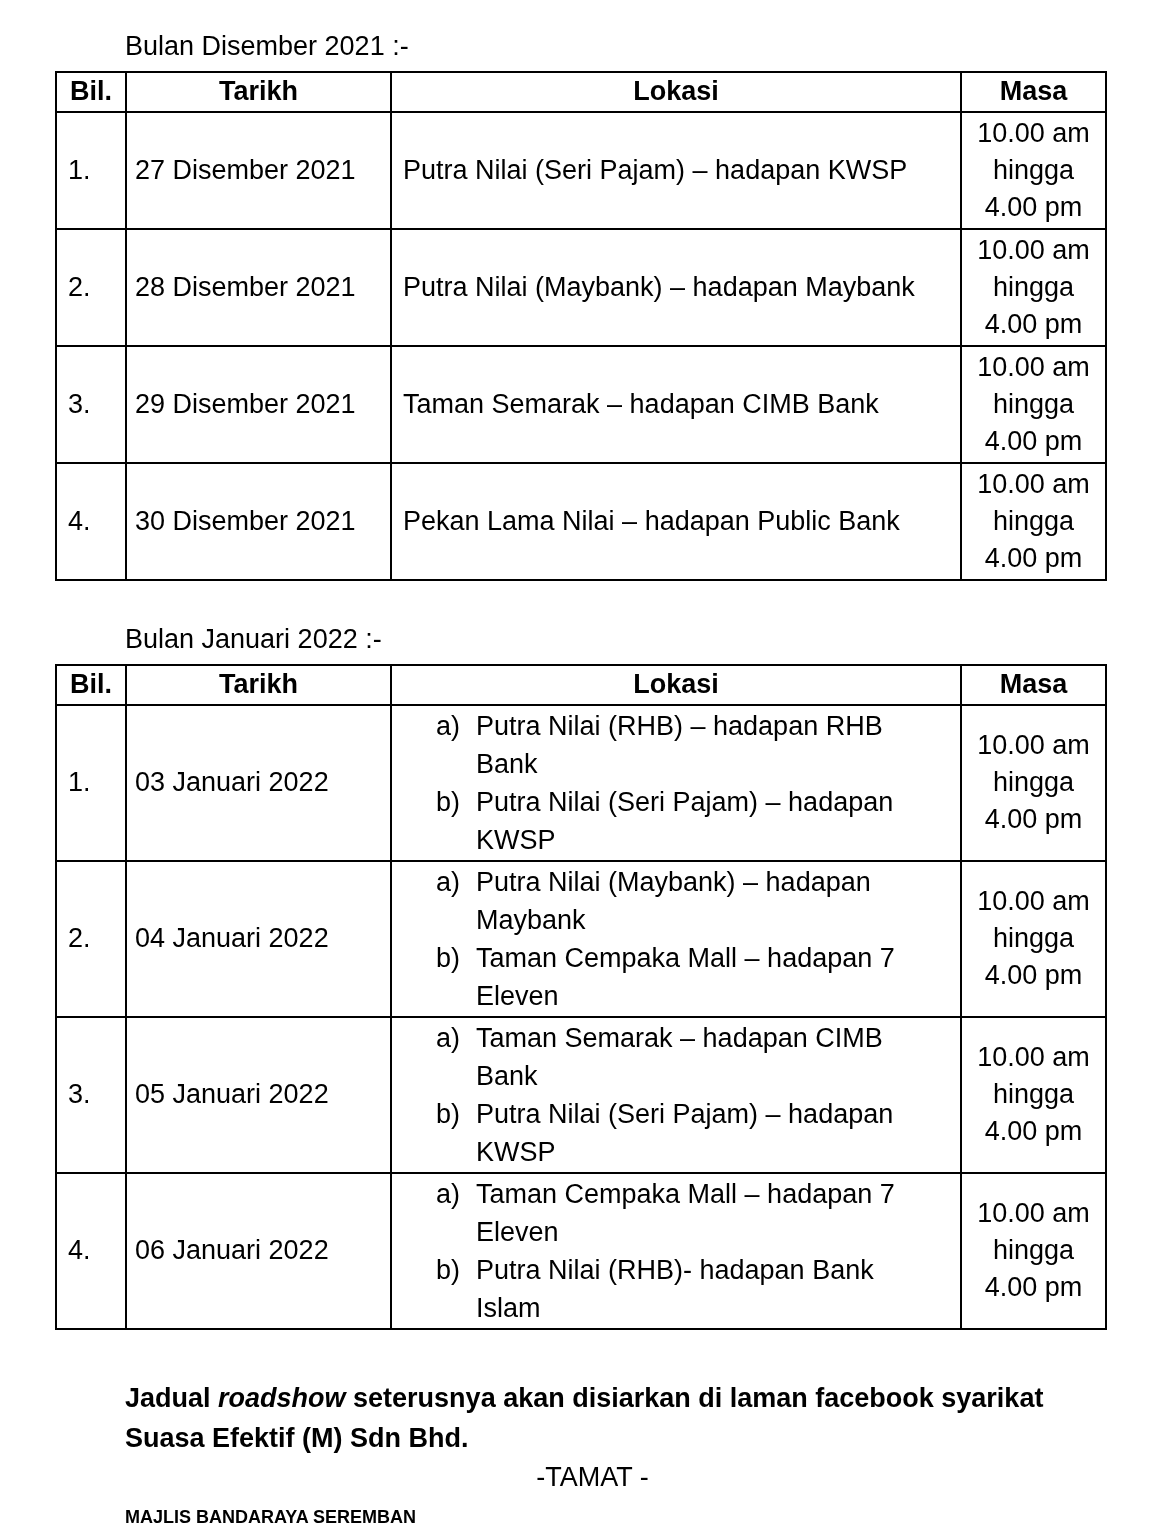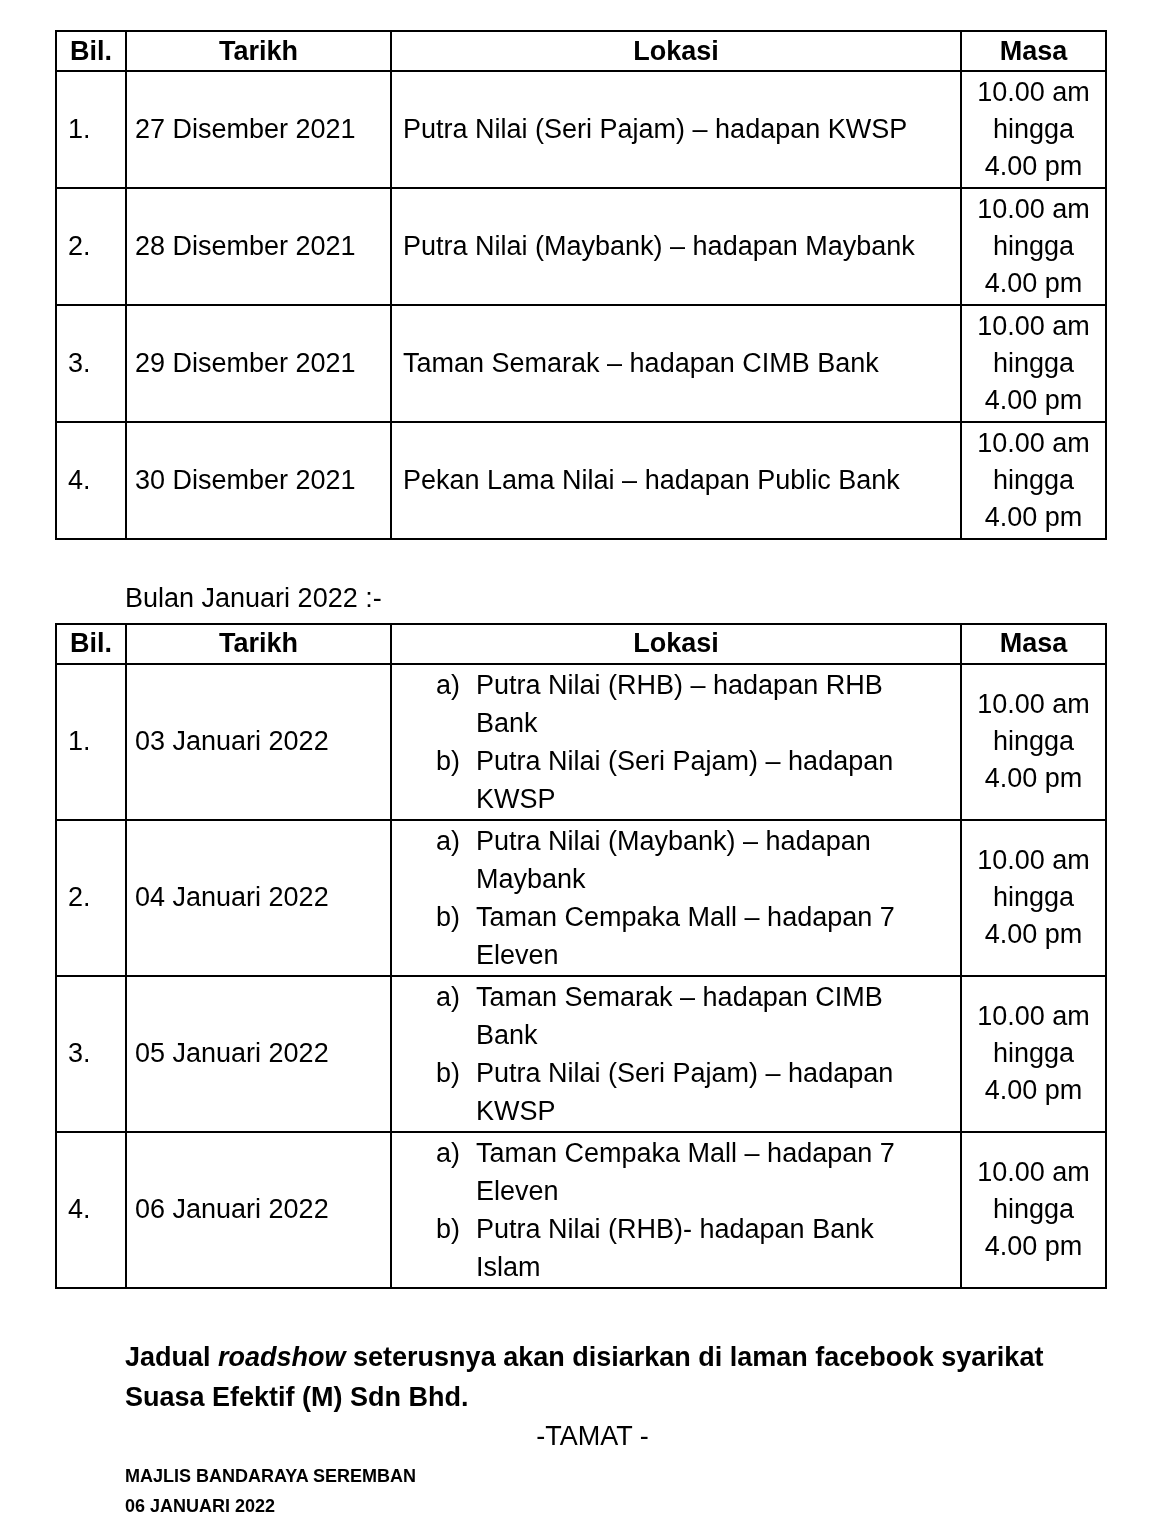--- a/index.html
+++ b/index.html
@@ -115,20 +115,21 @@
     font-size: 18px;
     font-weight: bold;
     line-height: 1.7;
   }
 </style>
 </head>
 <body>
 
 <div class="page">
 
+  <h2 class="section-heading">Bulan Disember 2021 :-</h2>
 
   <table class="schedule dec-table">
     <colgroup>
       <col class="c-bil">
         <col class="c-tarikh">
         <col class="c-lokasi">
         <col class="c-masa">
     </colgroup>
     <thead>
       <tr>

